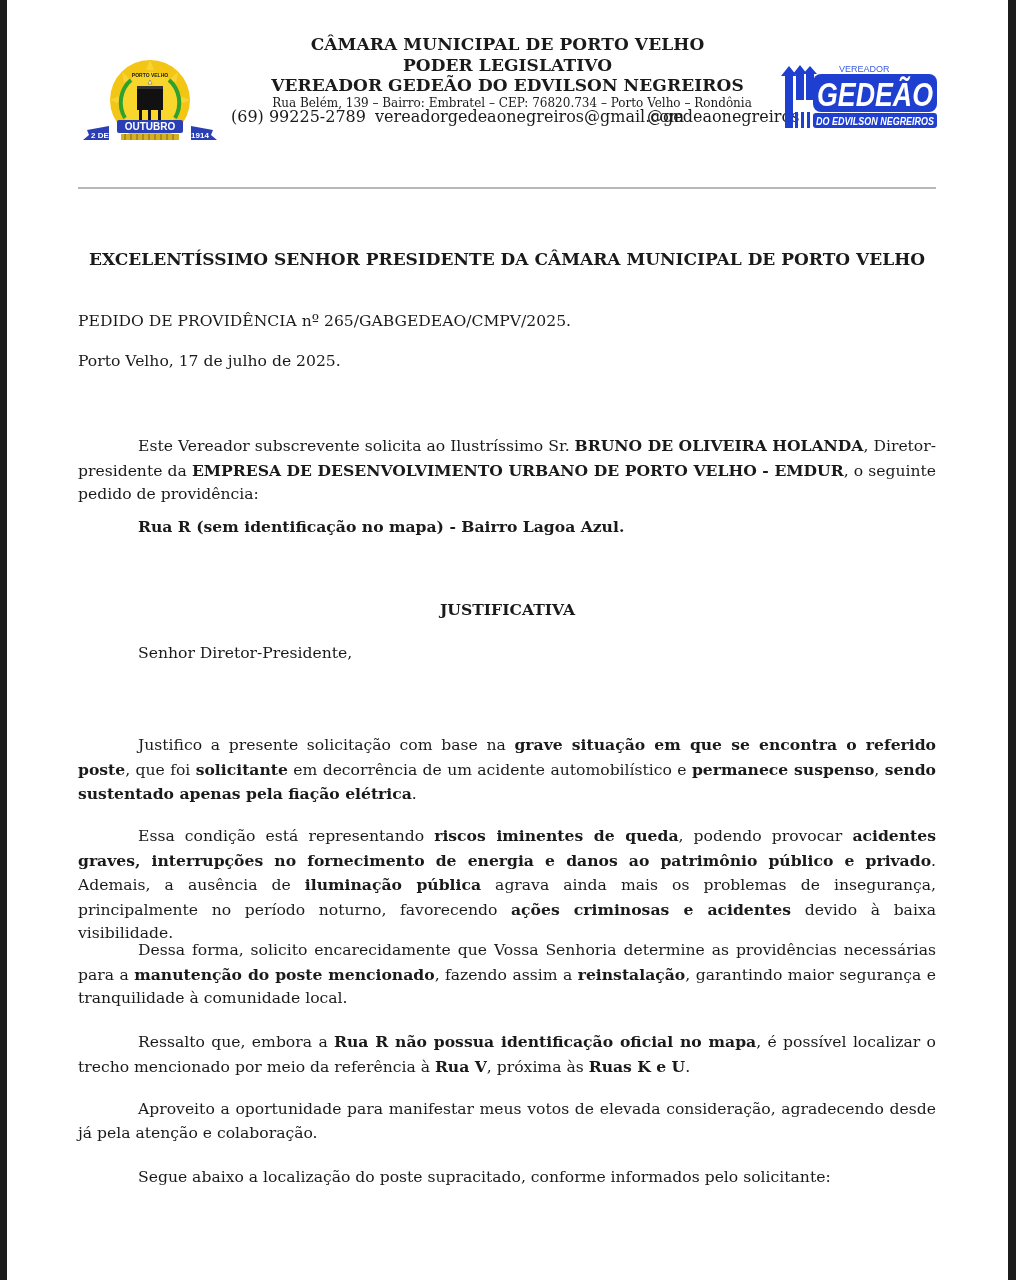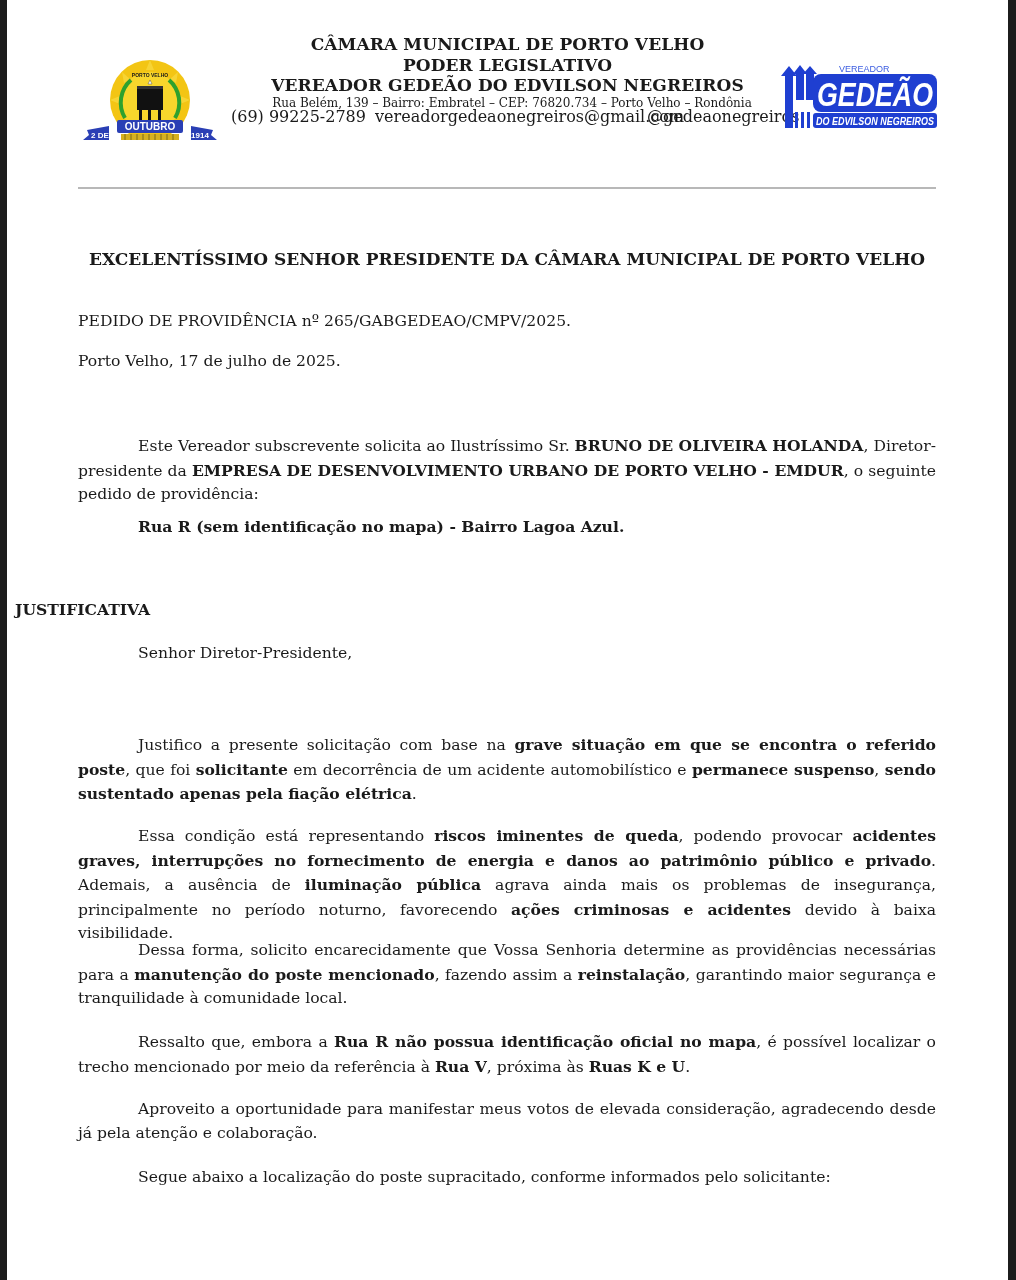--- a/index.html
+++ b/index.html
@@ -23,21 +23,21 @@
 
     
     .coat { position: absolute; left: 72px; top: 60px; width: 142px; height: 92px; }
     .gedeao { position: absolute; left: 772px; top: 60px; width: 160px; height: 72px; }
 
     
     .p { position: absolute; left: 71px; width: 858px; font-size: 15.6px; line-height: 23.5px; text-align: justify; }
     .p .ind { display: inline-block; width: 60px; }
     b { font-weight: bold; }
     .title { position: absolute; left: 71px; width: 858px; text-align: center; font-weight: bold; font-size: 17px; }
-    .center-bold { position: absolute; left: 0; right: 0; font-weight: bold; font-size: 15.6px; margin-left: 8px; }
+    .center-bold { position: absolute; left: 0; right: 0; text-align: center; font-weight: bold; font-size: 15.6px; }
     .request { position: absolute; left: 131px; width: 760px; font-weight: bold; font-size: 15.6px; line-height: 23.5px; }
   </style>
 </head>
 <body>
 
 <div class="page">
 
   <svg class="coat" viewBox="0 0 142 92">
     <g>
       <circle cx="71" cy="40" r="40" fill="#f3c514"></circle>

